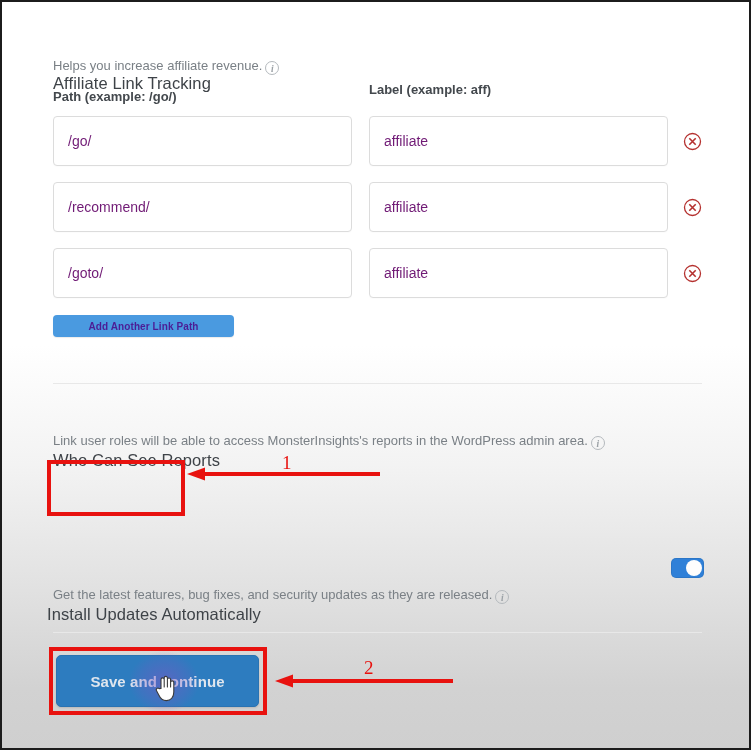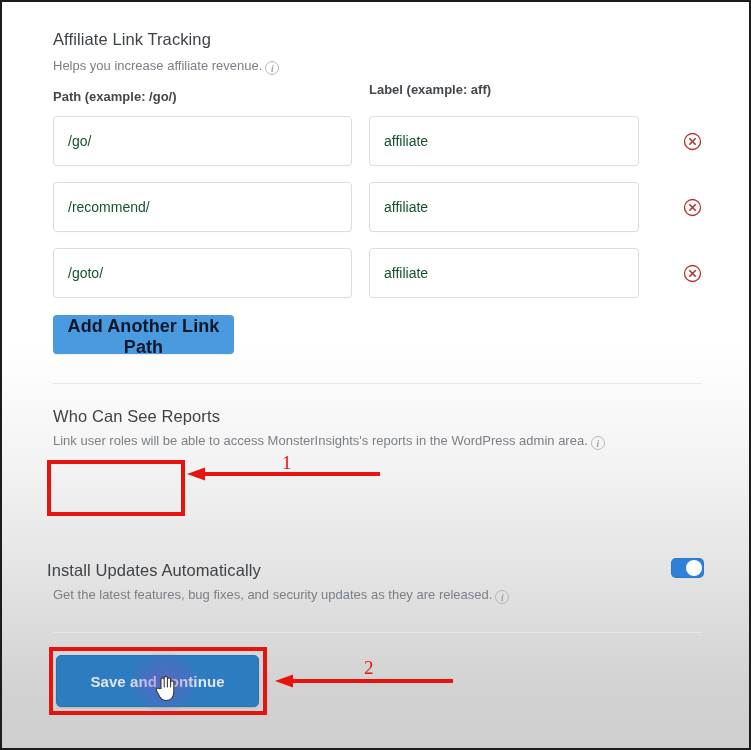--- a/index.html
+++ b/index.html
@@ -30,20 +30,21 @@
     height: 746px;
   }
 
   
   .section-title {
     position: absolute;
     font-size: 16.5px;
     color: #3e4348;
     letter-spacing: 0.1px;
     white-space: nowrap;
+    margin-top: 44px;
   }
   .section-desc {
     position: absolute;
     font-size: 13px;
     color: #7a8086;
     white-space: nowrap;
   }
   .field-label {
     position: absolute;
     font-size: 13px;
@@ -74,51 +75,51 @@
   
   .text-input {
     position: absolute;
     box-sizing: border-box;
     height: 50px;
     border: 1px solid #dcdcdc;
     border-radius: 4px;
     background: #fff;
     font-family: "Liberation Sans", sans-serif;
     font-size: 14px;
-    color: #14532d;
+    color: #701a75;
     padding: 0 14px;
     outline: none;
     box-shadow: 0 1px 1px rgba(0,0,0,0.015);
   }
   .col-path  { left: 51px;  width: 299px; }
-  .col-label { left: 367px; width: 270px; }
+  .col-label { left: 367px; width: 299px; }
 
   
   .remove-icon {
     position: absolute;
     left: 681px;
     width: 19px;
     height: 19px;
     cursor: pointer;
   }
   .remove-icon svg { display: block; }
 
   
   .btn-add {
     position: absolute;
     left: 51px;
     top: 313px;
     width: 181px;
-    height: 39px;
+    height: 22px;
     background: #4a9ae0;
     border: none;
     border-radius: 4px;
-    color: #0f172a;
+    color: #4c1d95;
     font-family: "Liberation Sans", sans-serif;
-    font-size: 18px;
+    font-size: 10px;
     font-weight: bold;
     cursor: pointer;
     letter-spacing: 0.1px;
     box-shadow: 0 1px 1px rgba(0,0,0,0.08);
   }
 
   
   .divider {
     position: absolute;
     left: 51px;

